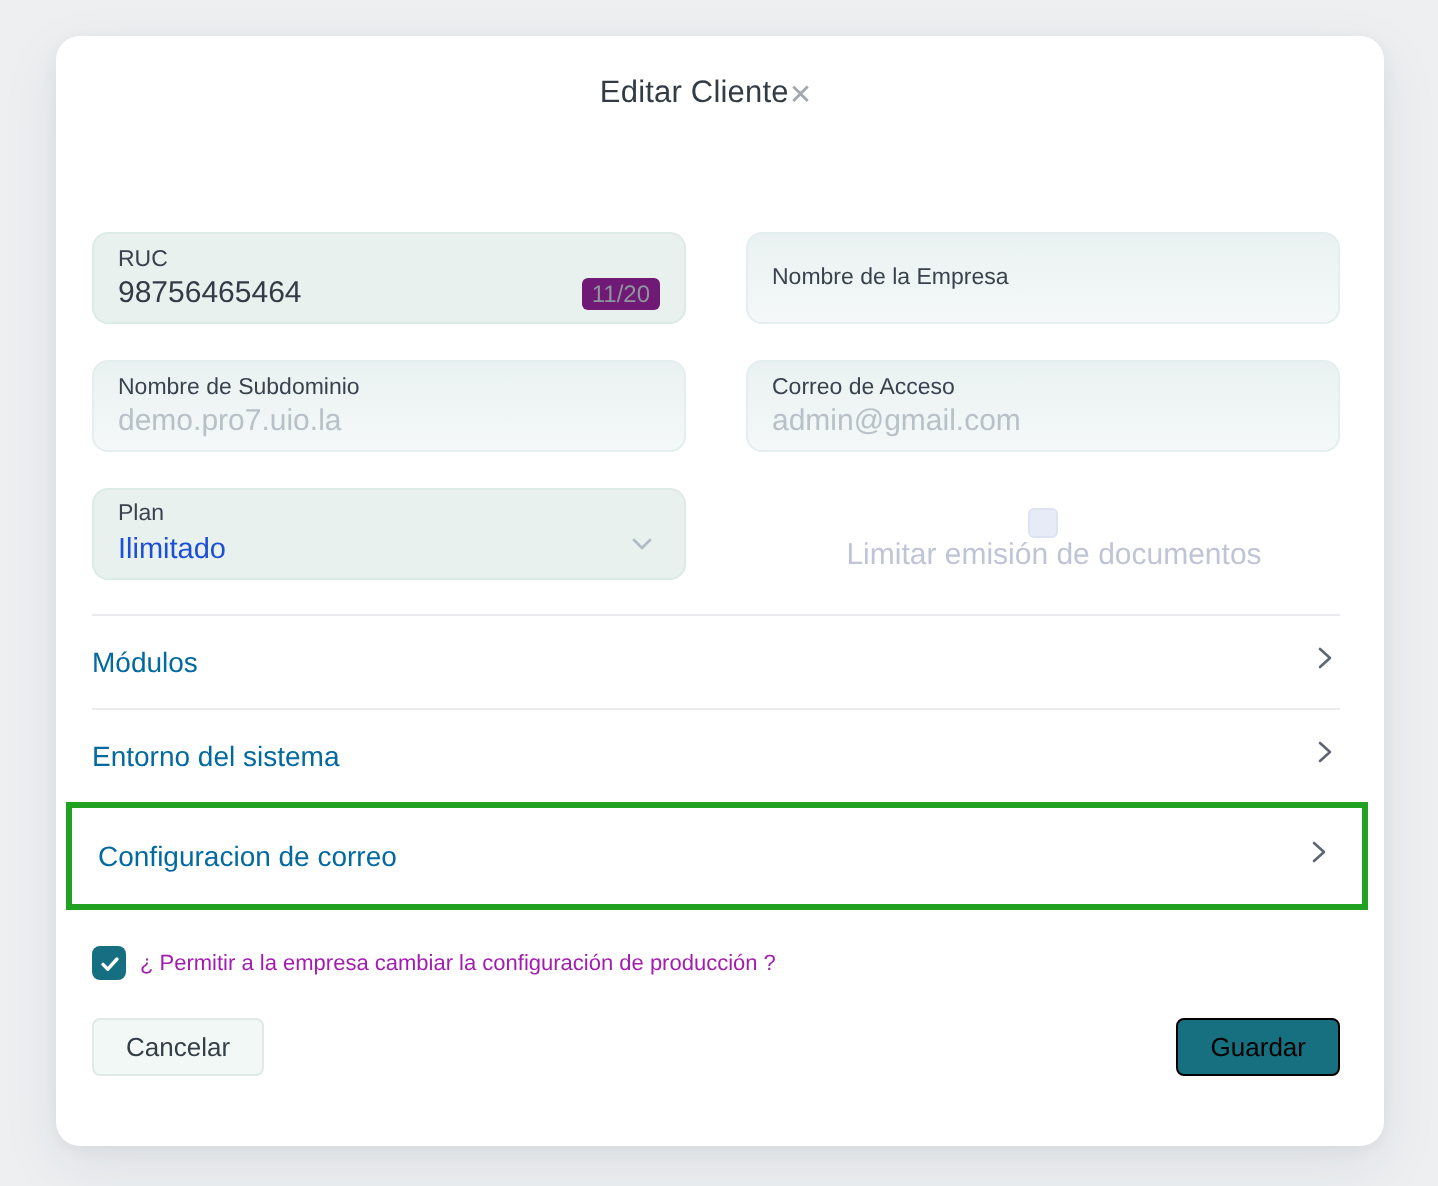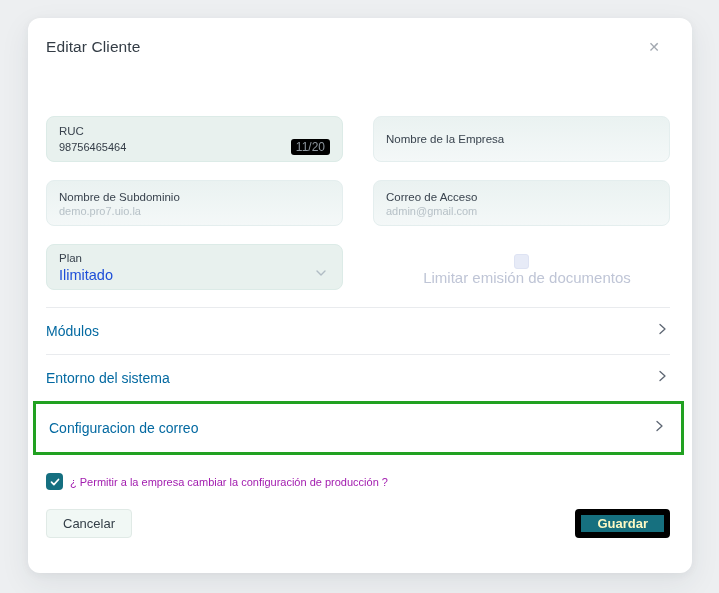--- a/index.html
+++ b/index.html
@@ -14,21 +14,21 @@
     position: absolute;
     left: 28px; top: 18px;
     width: 664px; height: 555px;
     background: #ffffff;
     border-radius: 12px;
     box-shadow: 0 10px 30px rgba(40,50,60,0.08), 0 2px 8px rgba(40,50,60,0.05);
   }
   .modal-header {
     padding: 20px 24px 0 18px;
     display: flex;
-    justify-content: space-between;
+    justify-content: center;
     align-items: flex-start;
   }
   .modal-title {
     font-size: 15.5px;
     font-weight: 500;
     color: #333c45;
     letter-spacing: 0.1px;
   }
   .close-btn {
     color: #a2a8b0;
@@ -69,28 +69,28 @@
     margin-bottom: 2px;
   }
   .value-row { display: flex; align-items: center; }
   .field input {
     flex: 1;
     min-width: 0;
     border: none;
     background: transparent;
     outline: none;
     font-family: "Liberation Sans", sans-serif;
-    font-size: 11px;
+    font-size: 15px;
     color: #333c46;
     padding: 0;
   }
   .field input::placeholder { color: #b7c1c7; opacity: 1; }
   .field.disabled input { color: #b7c1c7; }
   .counter-badge {
-    background: #000000;
+    background: #701a75;
     color: #8d969e;
     font-size: 12px;
     padding: 1px 5px;
     border-radius: 3px;
     margin-left: 8px;
   }
   .select-value { font-size: 14.5px; color: #1d4ed8; flex: 1; }
   .chevron-down { margin-right: 2px; }
 
   .cb-row { display: flex; align-items: center; flex-direction: column; }
@@ -161,23 +161,22 @@
     font-size: 13px;
     cursor: pointer;
   }
   .btn-cancel {
     background: #f1f8f5;
     border: 1px solid #e0eae6;
     color: #333e47;
   }
   .btn-save {
     background: #16707f;
-    border: 6px solid #000000;
-    color: #fef9c3;
-    font-weight: bold;
+    border: 1px solid #000000;
+    color: #000000;
   }
 </style>
 </head>
 <body>
 
 <div class="modal">
   <div class="modal-header">
     <div class="modal-title">Editar Cliente</div>
     <div class="close-btn">✕</div>
   </div>

